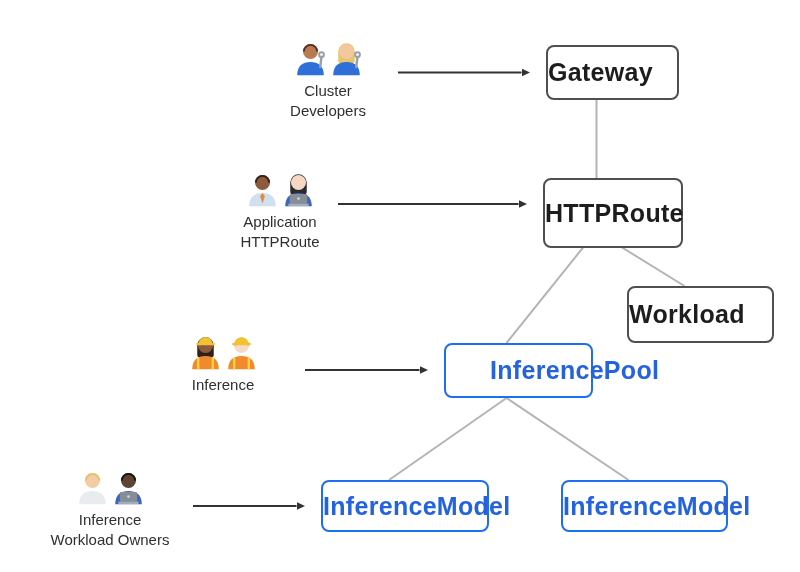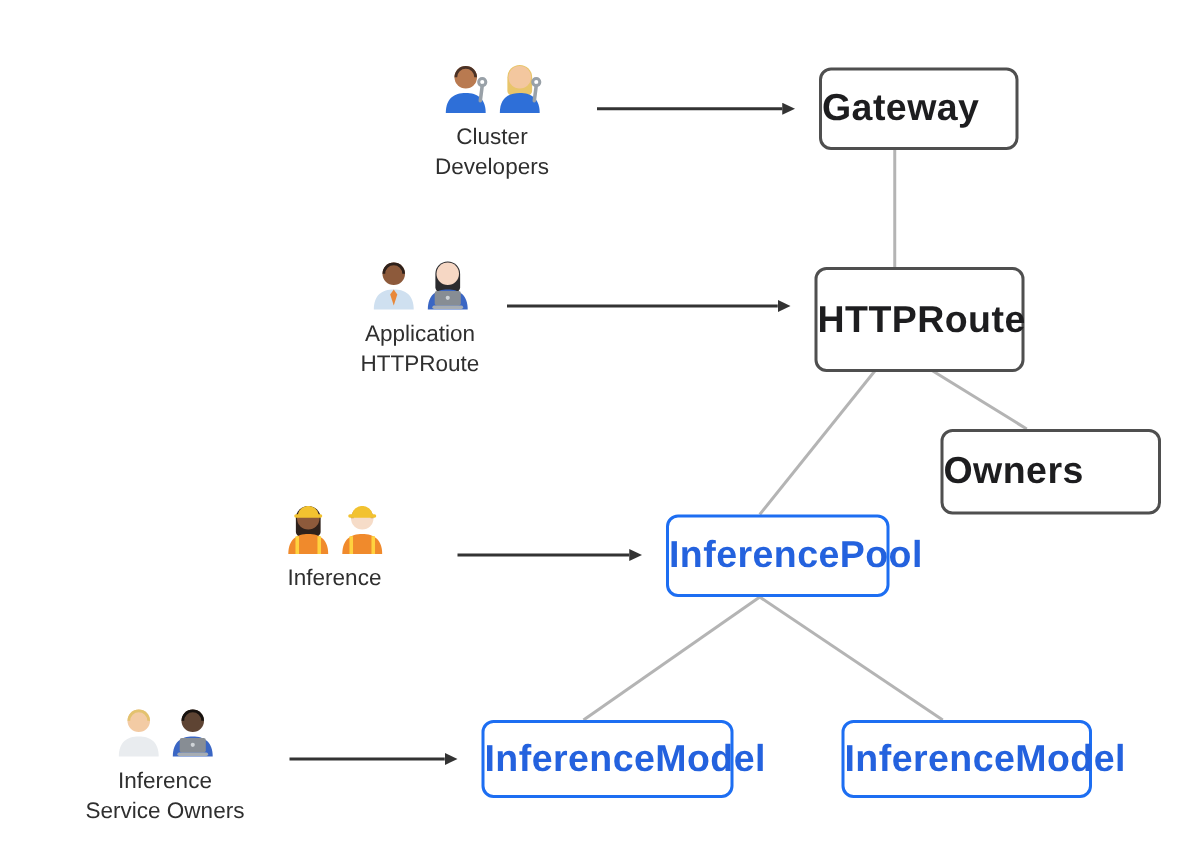--- a/index.html
+++ b/index.html
@@ -21,21 +21,21 @@
   .ah-head{fill:var(--arrow-dark);}
 
   .node{position:absolute;display:flex;align-items:center;
         background:#ffffff;border-radius:8px;font-weight:bold;font-size:25px;
         letter-spacing:.3px;box-sizing:border-box;margin-left:16px;}
   .node.dark{border:2px solid var(--dark-border);color:var(--dark-text);}
   .node.blue{border:2px solid var(--blue-border);color:var(--blue-text);}
   #n-gateway{left:530px;top:45px;width:133px;height:55px;}
   #n-httproute{left:527px;top:178px;width:140px;height:70px;}
   #n-service{left:611px;top:286px;width:147px;height:57px;}
-  #n-inferencepool{left:428px;top:343px;width:149px;height:55px;}
+  #n-inferencepool{left:428px;top:343px;width:149px;height:55px;padding-left:44px;}
   #n-inferencemodel-left{left:305px;top:480px;width:168px;height:52px;}
   #n-inferencemodel-right{left:545px;top:480px;width:167px;height:52px;}
 
   .persona{position:absolute;width:200px;text-align:center;color:var(--label-text);}
   .persona .figs{display:inline-flex;gap:3px;height:40px;}
   .persona .fig{display:inline-block;width:33px;height:40px;}
   .persona .lbl{font-size:15px;line-height:20px;}
   .persona .lbl:first-of-type{margin-top:3px;}
   #p-0{left:228px;top:37px;}
   #p-1{left:180px;top:168px;}
@@ -64,21 +64,21 @@
     <path class="edge-arrow" marker-end="url(#ah)" d="M193 506 H296.5"></path>
   </svg>
 
   <div class="node dark" id="n-gateway">
     <span>Gateway</span>
   </div>
   <div class="node dark" id="n-httproute">
     <span>HTTPRoute</span>
   </div>
   <div class="node dark" id="n-service">
-    <span>Owners</span>
+    <span>Workload</span>
   </div>
   <div class="node blue" id="n-inferencepool">
     <span>InferencePool</span>
   </div>
   <div class="node blue" id="n-inferencemodel-left">
     <span>InferenceModel</span>
   </div>
   <div class="node blue" id="n-inferencemodel-right">
     <span>InferenceModel</span>
   </div>
@@ -164,16 +164,16 @@
             <circle cx="18" cy="14" r="8.2" fill="#5e4433"></circle>
             <path d="M9.8 14 A8.2 8.2 0 0 1 26.2 14 L24.2 14 A6.2 6.2 0 0 0 11.8 14 Z" fill="#17120f"></path>
             <g>
               <rect x="8.5" y="26.5" width="19" height="10.5" rx="1.6" fill="#878d94"></rect>
               <circle cx="18" cy="31.5" r="1.5" fill="#cfd4d8"></circle>
               <rect x="6.8" y="37" width="22.4" height="2.6" rx="1.3" fill="#a7adb3"></rect>
             </g>
           </svg></span>
       </div>
     <div class="lbl">Inference</div>
-    <div class="lbl">Service Owners</div>
+    <div class="lbl">Workload Owners</div>
   </div>
 
 </div>
 
 </body></html>

